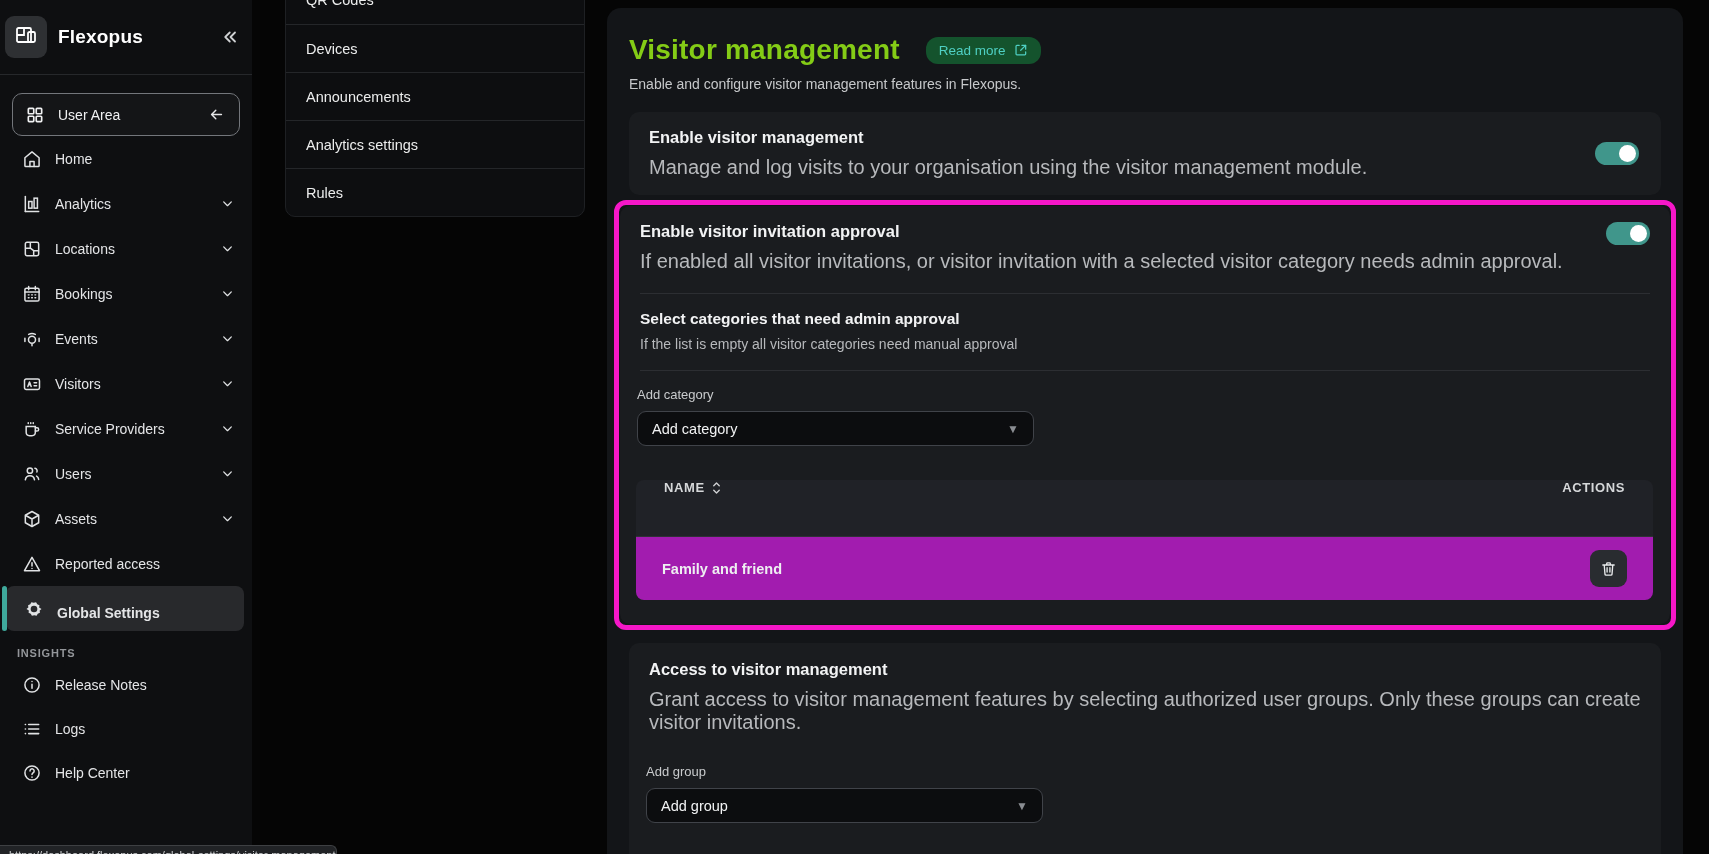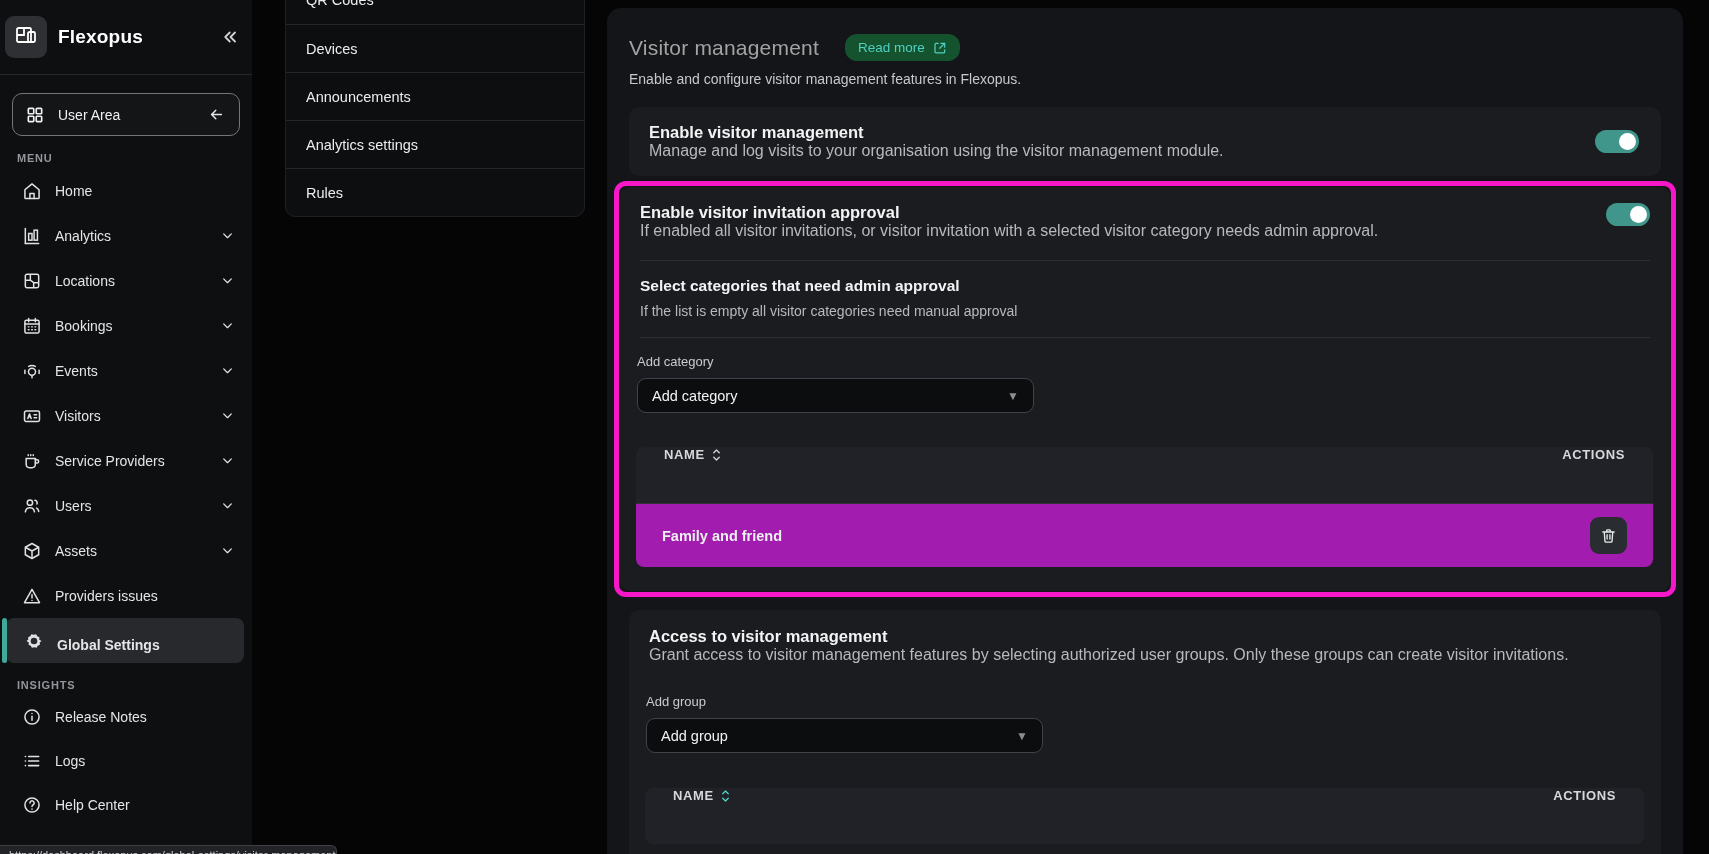--- a/index.html
+++ b/index.html
@@ -30,31 +30,31 @@
 
   
   #submenu { position:absolute; left:285px; top:-25px; width:300px; background:#0d0e10; border:1px solid #1e2023;
     border-radius:0 0 10px 10px; overflow:hidden; }
   .submenu-row { height:48px; display:flex; align-items:center; padding:0 20px; font-size:14.5px; color:#eceded; cursor:pointer; }
   .submenu-row + .submenu-row { border-top:1px solid #242629; }
 
   
   #main-card { position:absolute; left:607px; top:8px; width:1076px; height:900px; background:#131518; border-radius:14px; padding:26px 22px 0 22px; }
   .page-head { display:flex; align-items:center; }
-  .page-title { font-size:21px; font-weight:normal; color:#a3a3a3; letter-spacing:.2px; }
+  .page-title { font-size:28px; font-weight:bold; color:#84cc16; letter-spacing:.2px; }
   .read-more { margin-left:26px; display:inline-flex; align-items:center; gap:8px; background:#14532d; color:#4fd0c4;
     font-size:13.5px; padding:6px 13px; border-radius:12px; border:none; cursor:pointer; font-family:inherit; }
   .read-more .ext-ic { display:flex; color:#4fd0c4; }
   .page-sub { font-size:14px; color:#c6c8ca; margin-top:10px; }
 
   .card { background:#1a1c1f; border-radius:10px; }
   .setting-card { display:flex; align-items:center; padding:16px 22px 16px 20px; margin-top:20px; }
   .setting-text { flex:1; min-width:0; }
   .card-title { font-size:16.5px; font-weight:bold; color:#f2f3f4; }
-  .card-desc { font-size:16px; color:#b7b9bc; }
+  .card-desc { font-size:20px; color:#b7b9bc; margin-top:9px; }
 
   
   .toggle { flex:none; width:44px; height:23px; border-radius:12px; background:#40968b; position:relative; margin-left:24px; cursor:pointer; }
   .toggle .knob { position:absolute; right:3px; top:3px; width:17px; height:17px; border-radius:50%; background:#fff; }
 
   
   .pink-box { margin:5px -15px 0 -15px; border:5px solid #f617c8; border-radius:12px; padding:1px; }
   .approval-card { padding:0; }
   .sec { padding:16px 20px 18px 20px; }
   .sec.head { display:flex; align-items:flex-start; padding-bottom:20px; }
@@ -124,21 +124,20 @@
       </span>
       <span class="ws-label">User Area</span>
       <span class="ws-arrow">
         <svg width="17" height="17" viewBox="0 0 24 24" fill="none" stroke="currentColor" stroke-width="2" stroke-linecap="round" stroke-linejoin="round">
           <path d="M19 12H5M11 6l-6 6 6 6"></path>
         </svg>
       </span>
     </div>
 
     <div class="nav-group">
-      <div class="menu-label">MENU</div>
 
       <div class="nav-item">
         <span class="nav-ic">
           <svg width="20" height="20" viewBox="0 0 24 24" fill="none" stroke="currentColor" stroke-width="1.8" stroke-linecap="round" stroke-linejoin="round">
             <path d="M3.5 10.5L12 3.5l8.5 7V20a1 1 0 01-1 1H4.5a1 1 0 01-1-1z"></path>
               <path d="M9.5 21v-6h5v6"></path>
           </svg>
         </span>
         <span class="nav-label">Home</span>
       </div>
@@ -271,21 +270,21 @@
         </span>
       </div>
 
       <div class="nav-item">
         <span class="nav-ic">
           <svg width="20" height="20" viewBox="0 0 24 24" fill="none" stroke="currentColor" stroke-width="1.8" stroke-linecap="round" stroke-linejoin="round">
             <path d="M12 4L21 20H3z"></path>
               <path d="M12 10.5v4M12 17.3v.2"></path>
           </svg>
         </span>
-        <span class="nav-label">Providers issues</span>
+        <span class="nav-label">Reported access</span>
       </div>
 
       <div class="nav-item active">
         <span class="nav-ic">
           <svg width="20" height="20" viewBox="0 0 24 24" fill="currentColor" fill-rule="evenodd">
             <path d="M12 8a4 4 0 100 8 4 4 0 000-8zm9 4l-2.2 1.8.3 2.8-2.6 1-1.4 2.4-2.8-.6-2.8.6-1.4-2.4-2.6-1 .3-2.8L3 12l2.2-1.8-.3-2.8 2.6-1 1.4-2.4 2.8.6 2.8-.6 1.4 2.4 2.6 1-.3 2.8z"></path>
           </svg>
         </span>
         <span class="nav-label">Global Settings</span>
       </div>

